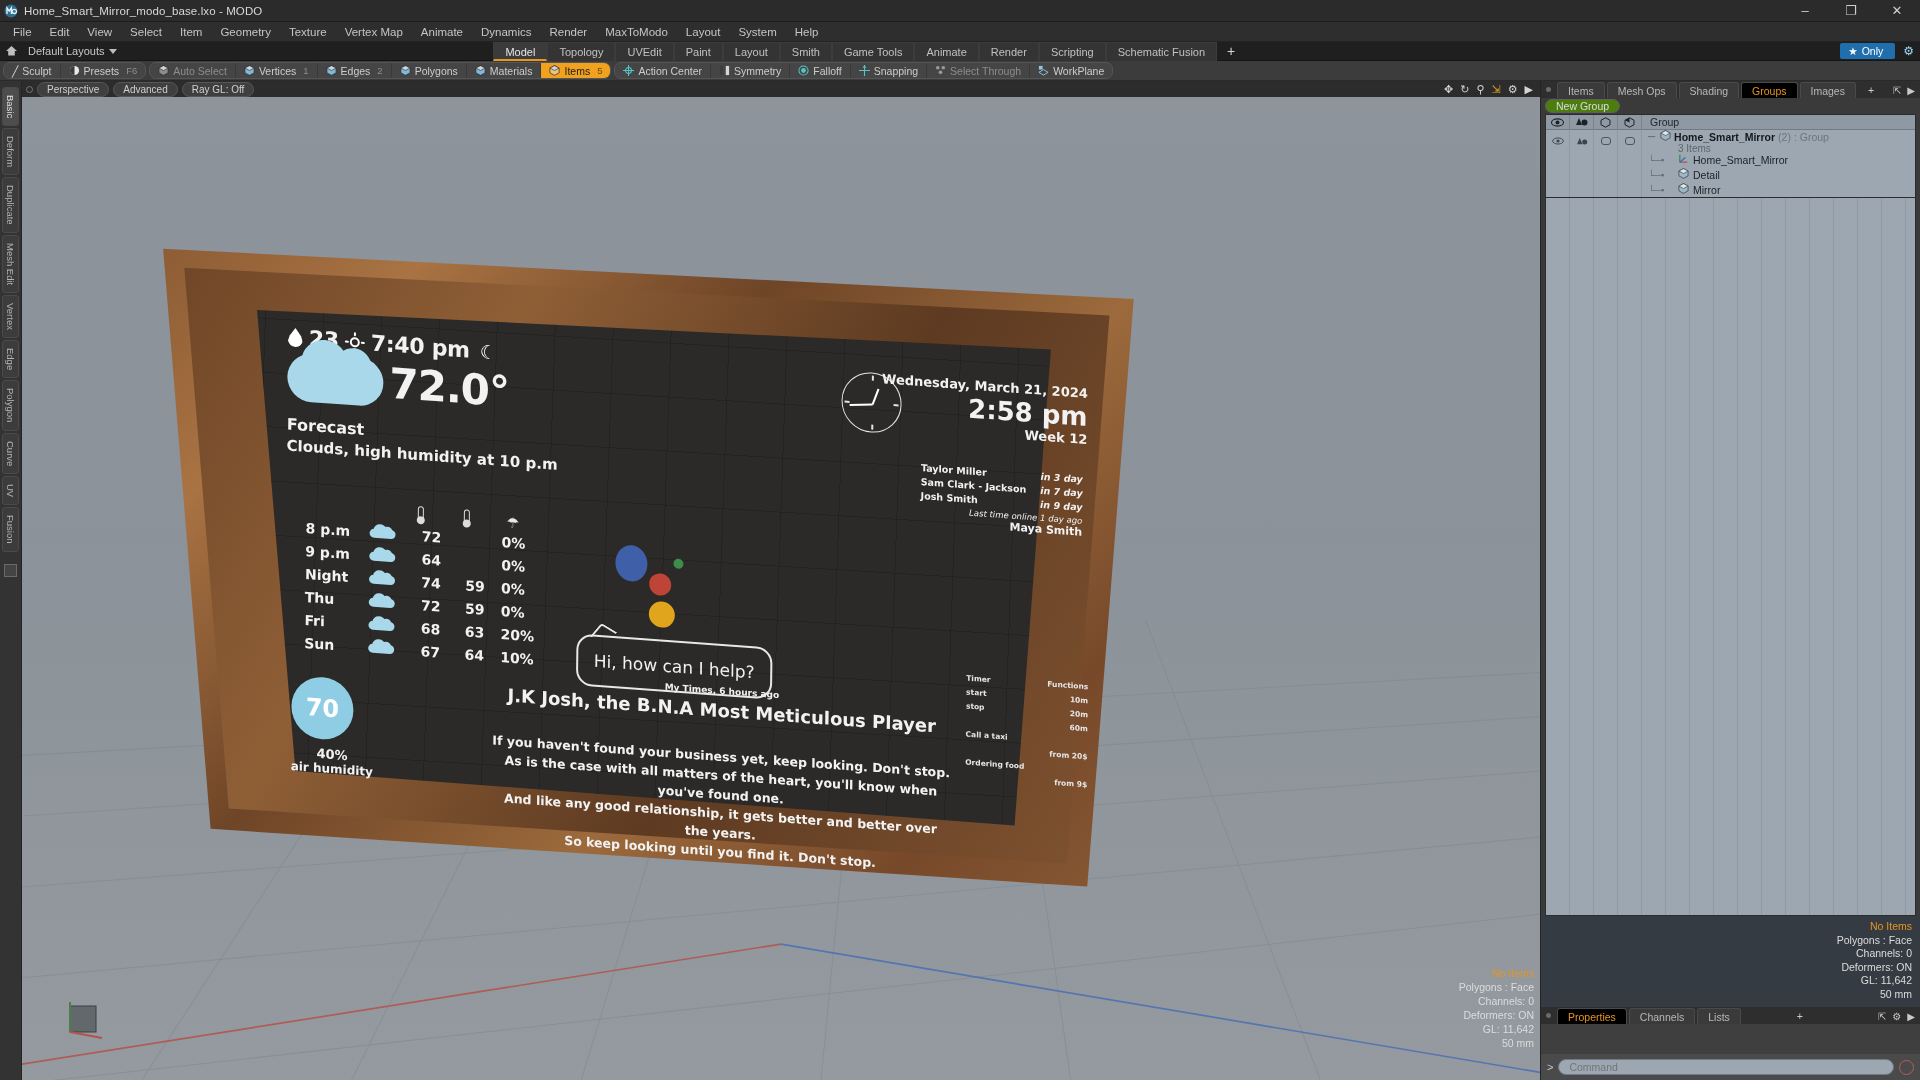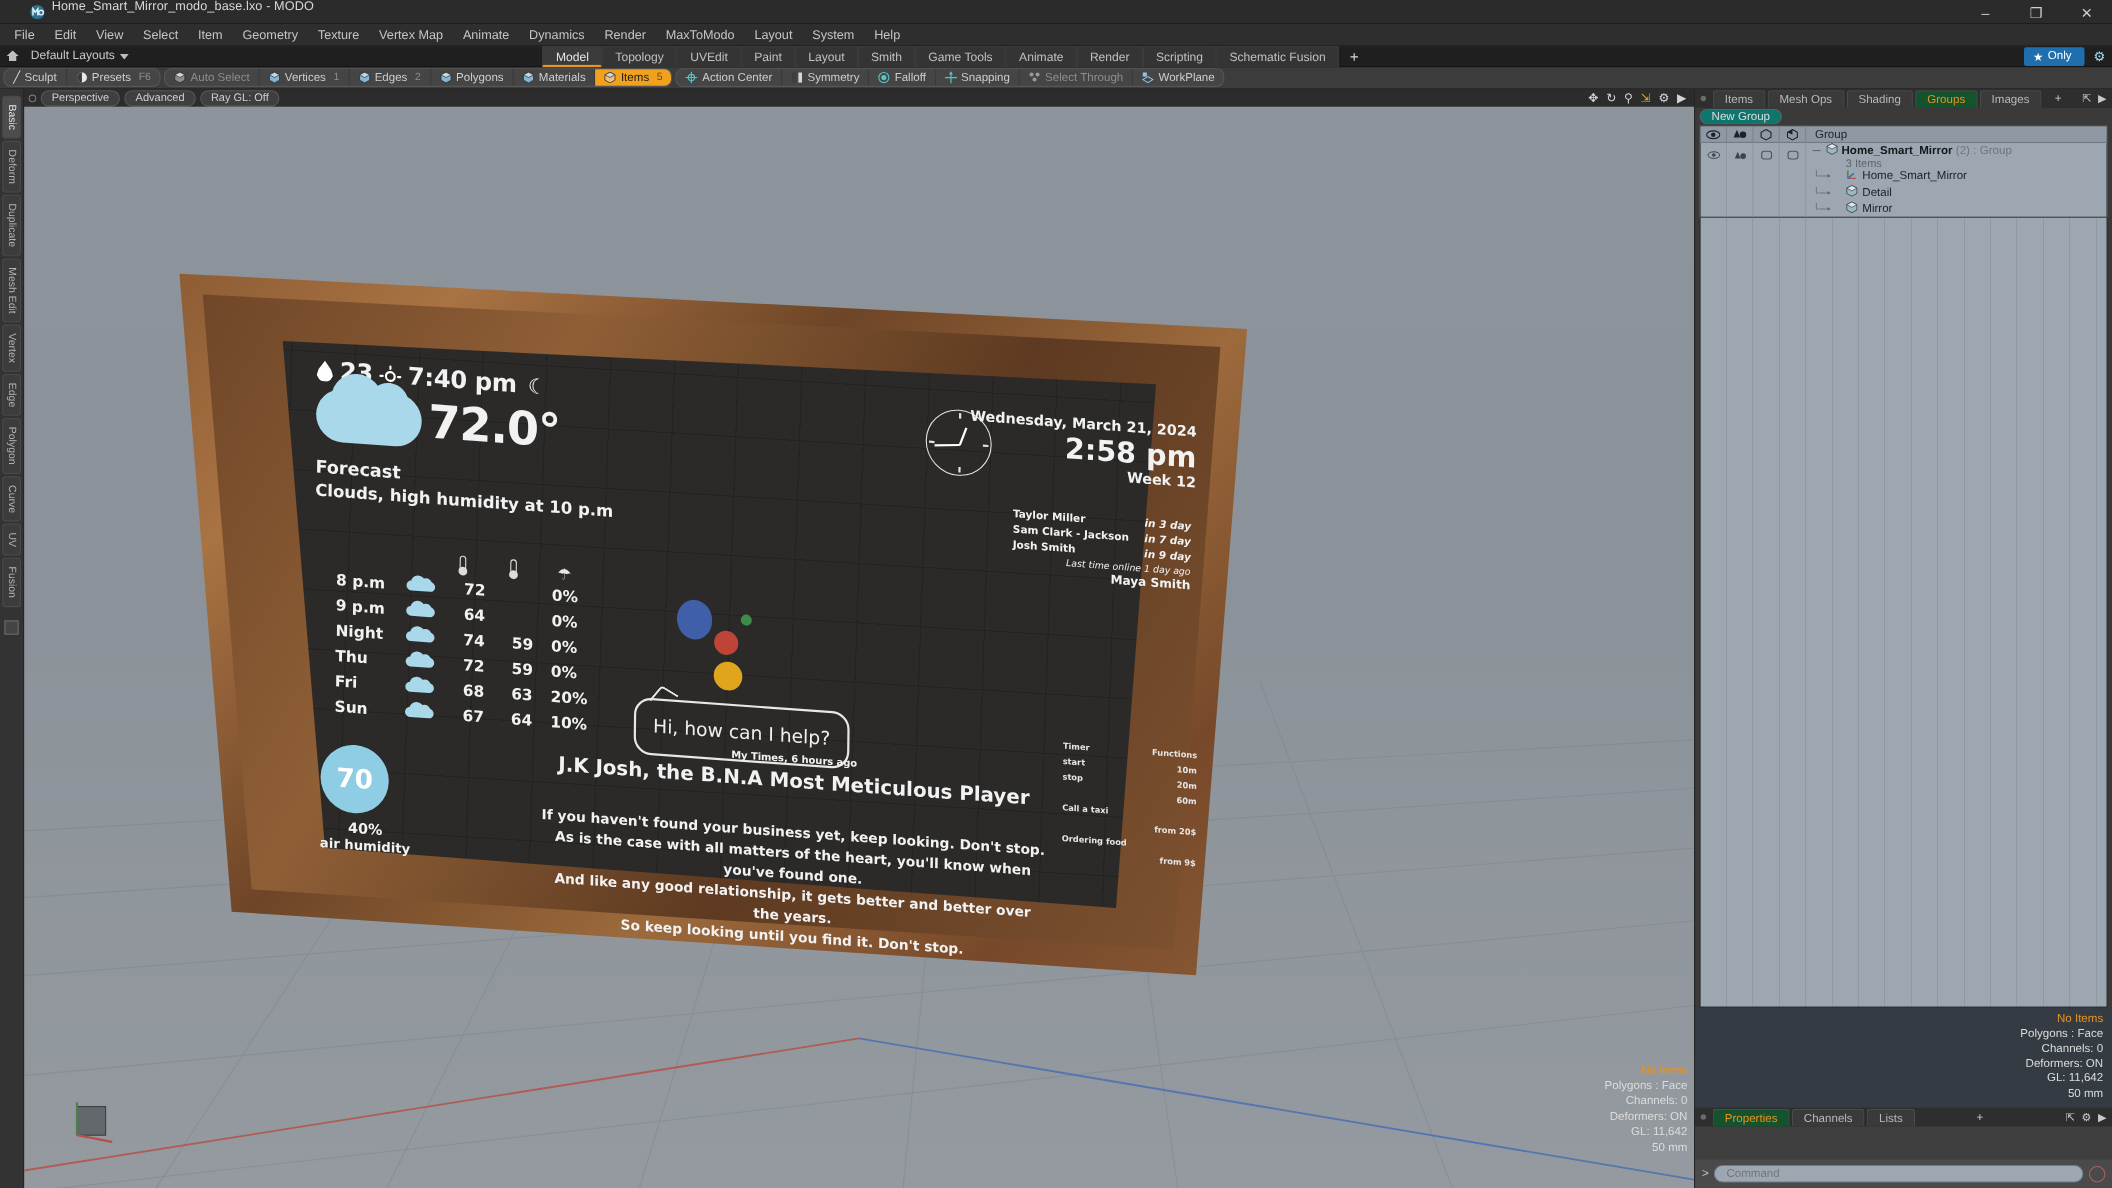--- a/index.html
+++ b/index.html
@@ -7,22 +7,22 @@
     width: 1920px; height: 1080px;
     background: #3a3a3a;
     font-family: "Liberation Sans", sans-serif;
     overflow: hidden;
     color: #c8c8c8;
   }
   #app { position: relative; width: 1920px; height: 1080px; display: flex; flex-direction: column; }
 
   
   .titlebar {
-    height: 22px; background: #2b2b2b; display: flex; 
-    border-bottom: 1px solid #1c1c1c; flex: 0 0 22px; padding-left: 23px;
+    height: 22px; background: #2b2b2b; display: flex; align-items: center;
+    border-bottom: 1px solid #1c1c1c; flex: 0 0 22px;
   }
   .tb-logo { width: 22px; height: 22px; display:flex; align-items:center; justify-content:center; }
   .tb-logo svg { display:block; }
   .tb-title { font-size: 11.5px; color: #d8d8d8; padding-left: 2px; letter-spacing: .1px;}
   .tb-spacer { flex: 1 1 auto; }
   .tb-btn { width: 46px; height: 22px; display:flex; align-items:center; justify-content:center;
             color:#cfcfcf; font-size: 13px; }
 
   
   .menubar {
@@ -232,26 +232,26 @@
   .vp-status .hl { color:#e8941f; }
   .vp-gizmo { position:absolute; left:40px; bottom:38px; width:48px;height:48px; }
 
   
   .rightpanel { width:380px; background:#3a3a3a; display:flex; flex-direction:column;
                 border-left:1px solid #242424; }
   .rp-tabs { height:17px; background:#2e2e2e; display:flex; align-items:flex-end; padding-left:16px; position:relative;}
   .rp-tab { font-size:10.5px; color:#b8b8b8; padding:1px 10px; height:16px; line-height:14px;
             background:#3a3a3a; border:1px solid #4a4a4a; border-bottom:none; border-radius:3px 3px 0 0;
             margin-right:2px; }
-  .rp-tab.active { color:#e8941f; background:#14532d;margin-top:40px; }
+  .rp-tab.active { color:#e8941f; background:#000000;margin-top:40px; }
   .rp-tab.plus { border:none; background:transparent; color:#cfcfcf; }
   .rp-dot { position:absolute; left:5px; top:6px; width:5px;height:5px;border-radius:50%;background:#6a6a6a; }
   .rp-corner { position:absolute; right:5px; bottom:2px; color:#c9c9c9; font-size:10px; display:flex; gap:6px;}
   .rp-newgroup { height:16px; background:#3a3a3a; display:flex; align-items:center; padding:0 4px; }
-  .ng-btn { font-size:10.5px; color:#dcdcdc; background:#0f766e; border:1px solid #5f5f5f;
+  .ng-btn { font-size:10.5px; color:#dcdcdc; background:#4d7c0f; border:1px solid #5f5f5f;
             border-radius:7px; padding:0 10px; height:14px; line-height:13px; }
   .rp-table { flex:0 0 auto; background:#9ca7b2; margin:0 4px; border:1px solid #2c2c2c; }
   .rpt-head { display:flex; height:15px; background:#8e99a4; border-bottom:1px solid #6f7a84; align-items:center; }
   .rpt-h { width:24px; display:flex; align-items:center; justify-content:center; border-right:1px solid #7b858f;
            height:15px; }
   .rpt-name { flex:1 1 auto; font-size:10.5px; color:#20262b; padding-left:8px; }
   .rpt-row { display:flex; height:15px; align-items:center; }
   .rpt-c { width:24px; display:flex; align-items:center; justify-content:center; border-right:1px solid #8e99a4; height:100%;}
   .rpt-label { flex:1 1 auto; font-size:10.5px; color:#1b2024; padding-left:6px; display:flex; align-items:center; gap:4px;}
   .grp-name { font-weight:bold; color:#14181b; }

